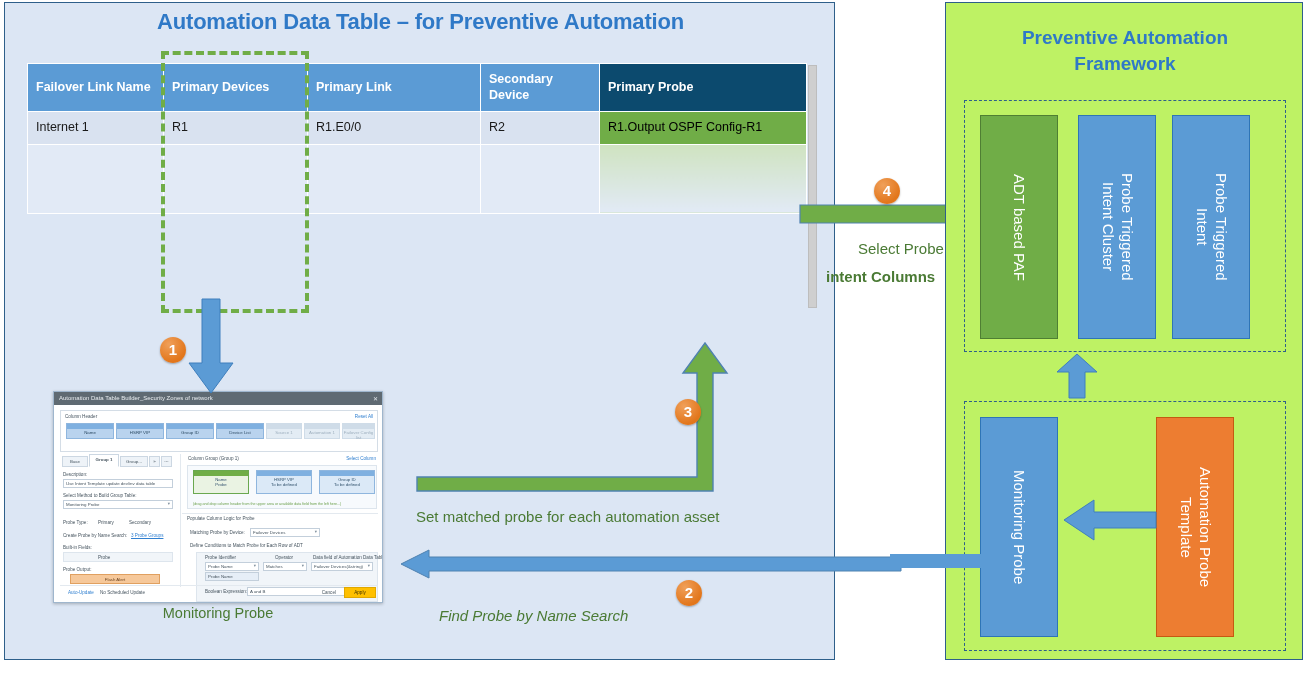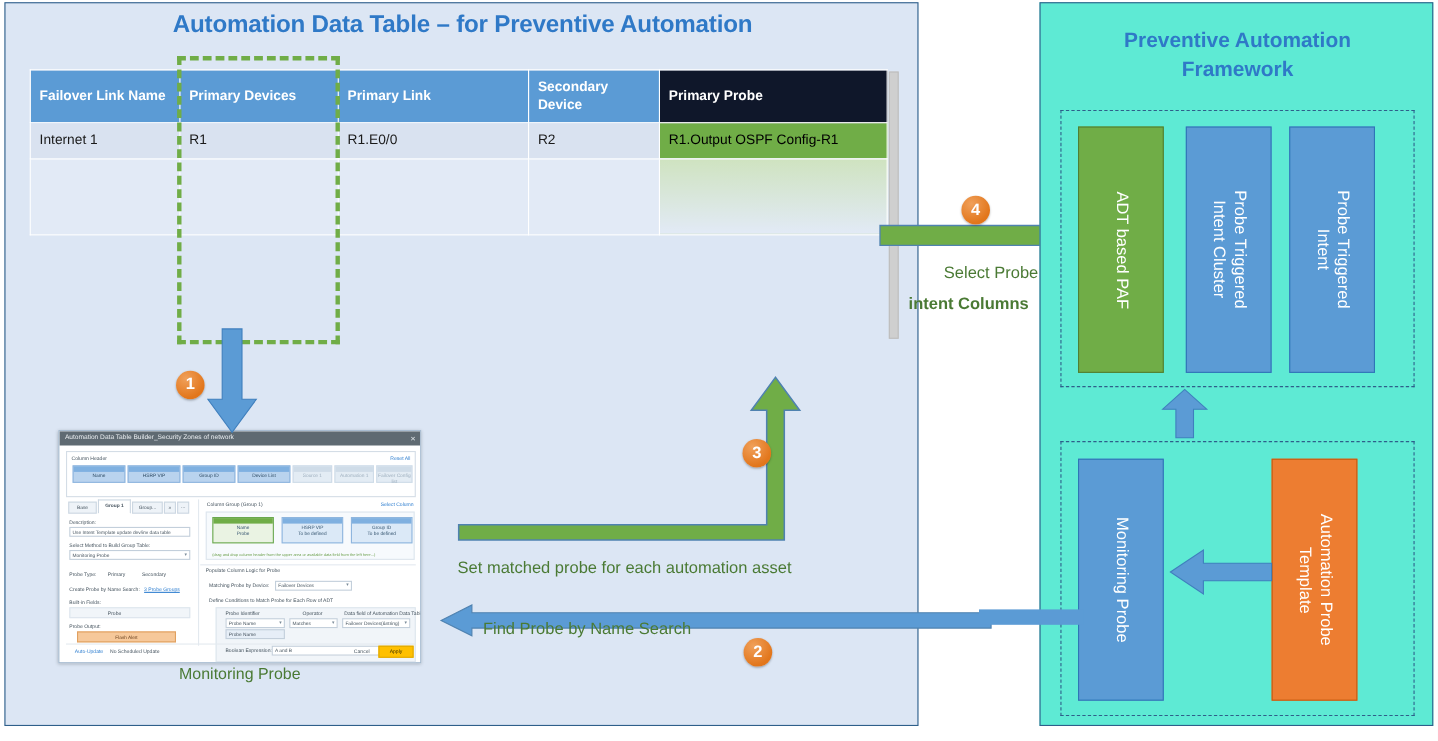--- a/index.html
+++ b/index.html
@@ -12,21 +12,21 @@
 
   #adt-title{position:absolute;left:0;top:6px;width:831px;text-align:center;
     font-size:22px;font-weight:bold;color:#2f79c7;letter-spacing:-.2px;}
 
   
   #adt-table{position:absolute;left:22px;top:60px;width:779px;
     border-collapse:collapse;table-layout:fixed;font-size:12.5px;}
   #adt-table th{background:#5b9bd5;color:#fff;font-weight:bold;text-align:left;
     padding:8px 8px;vertical-align:middle;border:1px solid #ffffff;
     line-height:1.25;font-size:12.5px;}
-  #adt-table th.probe-h{background:#0f172a;}
+  #adt-table th.probe-h{background:#0c4a6e;}
   #adt-table td{background:#d9e2f0;color:#1a1a1a;padding:8px 8px;
     border:1px solid #ffffff;vertical-align:middle;line-height:1.25;
     font-size:12.5px;}
   #adt-table tr.alt td{background:#eaeff8;}
   #adt-table td.probe-c{background:#70ad47;color:#000;}
   #adt-table tr.blank td{height:52px;background:#e2eaf6;}
   #adt-table tr.blank td.probe-c{
     background:linear-gradient(to bottom,#cfe3c0,#e2eaf6);}
   col.c1{width:136px}col.c2{width:144px}col.c3{width:173px}
   col.c4{width:119px}col.c5{width:207px}
@@ -94,21 +94,21 @@
     line-height:26px;box-shadow:0 1px 2px rgba(0,0,0,.3);}
 
   
   .arrow-svg{position:absolute;overflow:visible;}
 
   
   .glabel{position:absolute;color:#4a7a34;font-size:15px;white-space:nowrap;}
 
   
   #right-panel{position:absolute;left:945px;top:2px;width:358px;height:658px;
-    background:#5eead4;border:1.5px solid #2e5f8a;box-sizing:border-box;}
+    background:#bef264;border:1.5px solid #2e5f8a;box-sizing:border-box;}
   #paf-title{position:absolute;left:0;top:22px;width:358px;text-align:center;
     font-size:19px;font-weight:bold;color:#2f79c7;line-height:1.35;}
   .dashdot{position:absolute;border:1.5px dashed #2e5f8a;box-sizing:border-box;}
   #paf-upper-group{left:18px;top:97px;width:322px;height:252px;}
   #paf-lower-group{left:18px;top:398px;width:322px;height:250px;}
   .vbox{position:absolute;box-sizing:border-box;
     display:flex;align-items:center;justify-content:center;}
   .vbox span{writing-mode:vertical-rl;text-orientation:mixed;
     color:#fff;font-size:15px;line-height:1.25;text-align:center;
     white-space:pre-line;}
@@ -270,21 +270,21 @@
 
   <svg class="arrow-svg" style="left:412px;top:330px;" width="320" height="176" viewBox="0 0 320 176">
     <polygon points="0,158 296,158 296,40 310,40 288,10 266,40 280,40 280,144 0,144" fill="#70ad47" stroke="#4f82b0" stroke-width="1.4"></polygon>
   </svg>
   <div class="badge" style="left:670px;top:396px;">3</div>
   <div class="glabel" style="left:411px;top:505px;">Set matched probe for each automation asset</div>
 
   <svg class="arrow-svg" style="left:396px;top:547px;" width="500" height="28" viewBox="0 0 500 28">
     <polygon points="0,14 28,0 28,7 500,7 500,21 28,21 28,28" fill="#5b9bd5" stroke="#4f82b0" stroke-width="1"></polygon>
   </svg>
-  <div class="glabel" style="left:434px;top:560px;">Find Probe by Name Search</div>
+  <div class="glabel" style="left:434px;top:604px;font-style:italic;">Find Probe by Name Search</div>
   <div class="badge" style="left:671px;top:577px;">2</div>
 
 </div>
 
 <svg class="arrow-svg" style="left:800px;top:196px;" width="190" height="36" viewBox="0 0 190 36">
   <polygon points="0,9 158,9 158,0 189,18 158,36 158,27 0,27" fill="#70ad47" stroke="#4f82b0" stroke-width="1.2"></polygon>
 </svg>
 <div class="badge" style="left:874px;top:178px;">4</div>
 <div class="glabel" style="left:826px;top:240px;margin-left:32px;">Select Probe and</div>
 <div class="glabel" style="left:826px;top:268px;font-weight:bold;">intent Columns</div>

